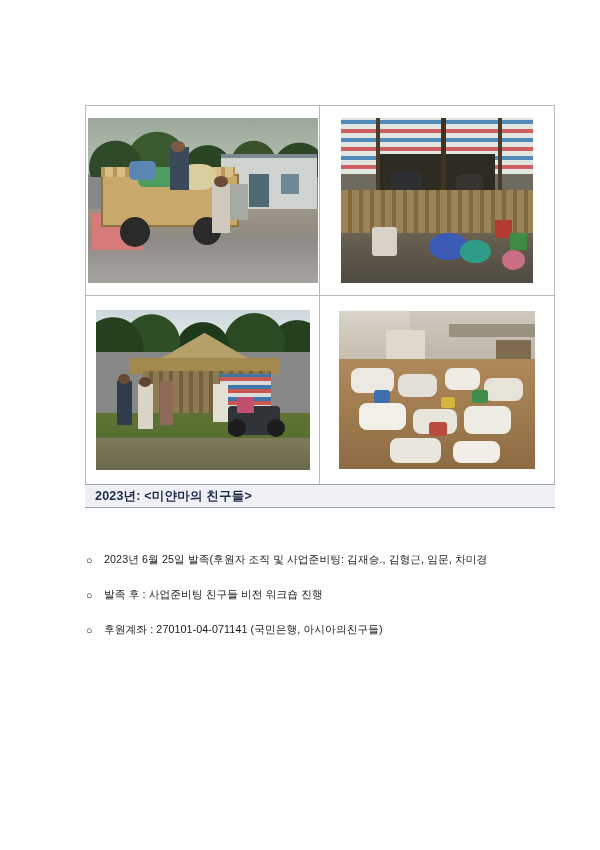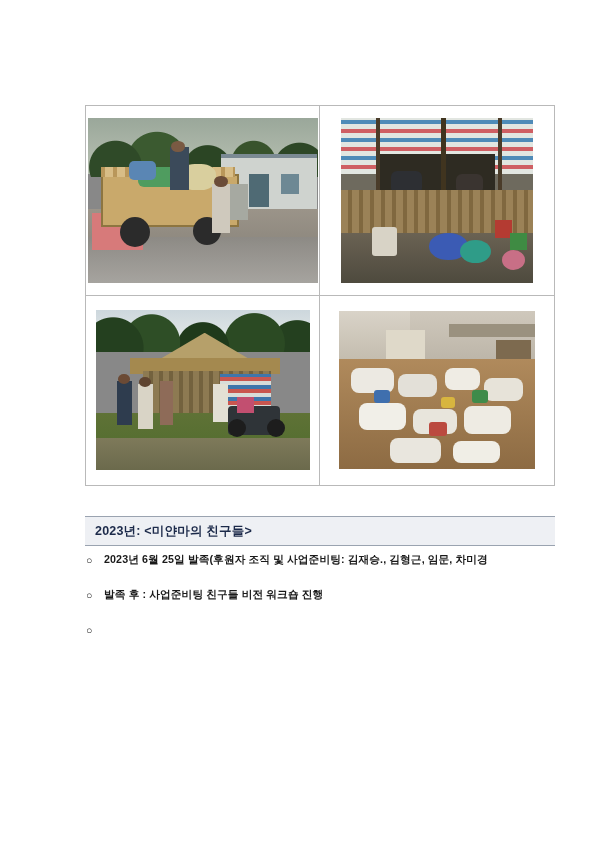--- a/index.html
+++ b/index.html
@@ -186,23 +186,23 @@
   .p4-red { left:46%; top:70%; width:9%; height:9%; background:#bb4a3f; border-radius:3px; }
   .p4-blue { left:18%; top:50%; width:8%; height:8%; background:#3f6fae; border-radius:3px; }
   .p4-green { left:68%; top:50%; width:8%; height:8%; background:#3f8b4a; border-radius:3px; }
   .p4-yellow { left:52%; top:54%; width:7%; height:7%; background:#d8b53f; border-radius:3px; }
   .p4-chair { left:80%; top:18%; width:18%; height:22%; background:#7d6a4f; }
 
   
   .section-bar {
     position: absolute;
     left: 85px;
-    top: 516px;
+    top: 484px;
     width: 470px;
-    height: 30px;
+    height: 24px;
     box-sizing: border-box;
     background: #eef0f4;
     border-top: 1px solid #9aa3b0;
     border-bottom: 1px solid #9aa3b0;
     display: flex;
     align-items: center;
     padding-left: 10px;
   }
   .section-bar .title {
     font-size: 12.5px;
@@ -230,21 +230,20 @@
     line-height: 15px;
     color: #222;
     text-align: left;
     padding-top: 1px;
   }
   .bullet-text {
     font-size: 10.7px;
     line-height: 15px;
     color: #1a1a1a;
     letter-spacing: .1px;
-    font-weight: bold;
   }
 </style>
 </head>
 <body>
 
 <div class="page">
 
   <div class="photo-grid">
 
     <div class="cell c1">
@@ -353,17 +352,18 @@
       <span class="bullet-text">2023년 6월 25일 발족(후원자 조직 및 사업준비팅: 김재승., 김형근, 임문, 차미경</span>
     </div>
 
     <div class="bullet-row">
       <span class="bullet-mark">○</span>
       <span class="bullet-text">발족 후 :  사업준비팅 친구들 비전 워크숍 진행</span>
     </div>
 
     <div class="bullet-row">
       <span class="bullet-mark">○</span>
+      <span class="bullet-text">후원계좌 : 270101-04-071141 (국민은행, 아시아의친구들)</span>
     </div>
 
   </div>
 
 </div>
 
 </body></html>

